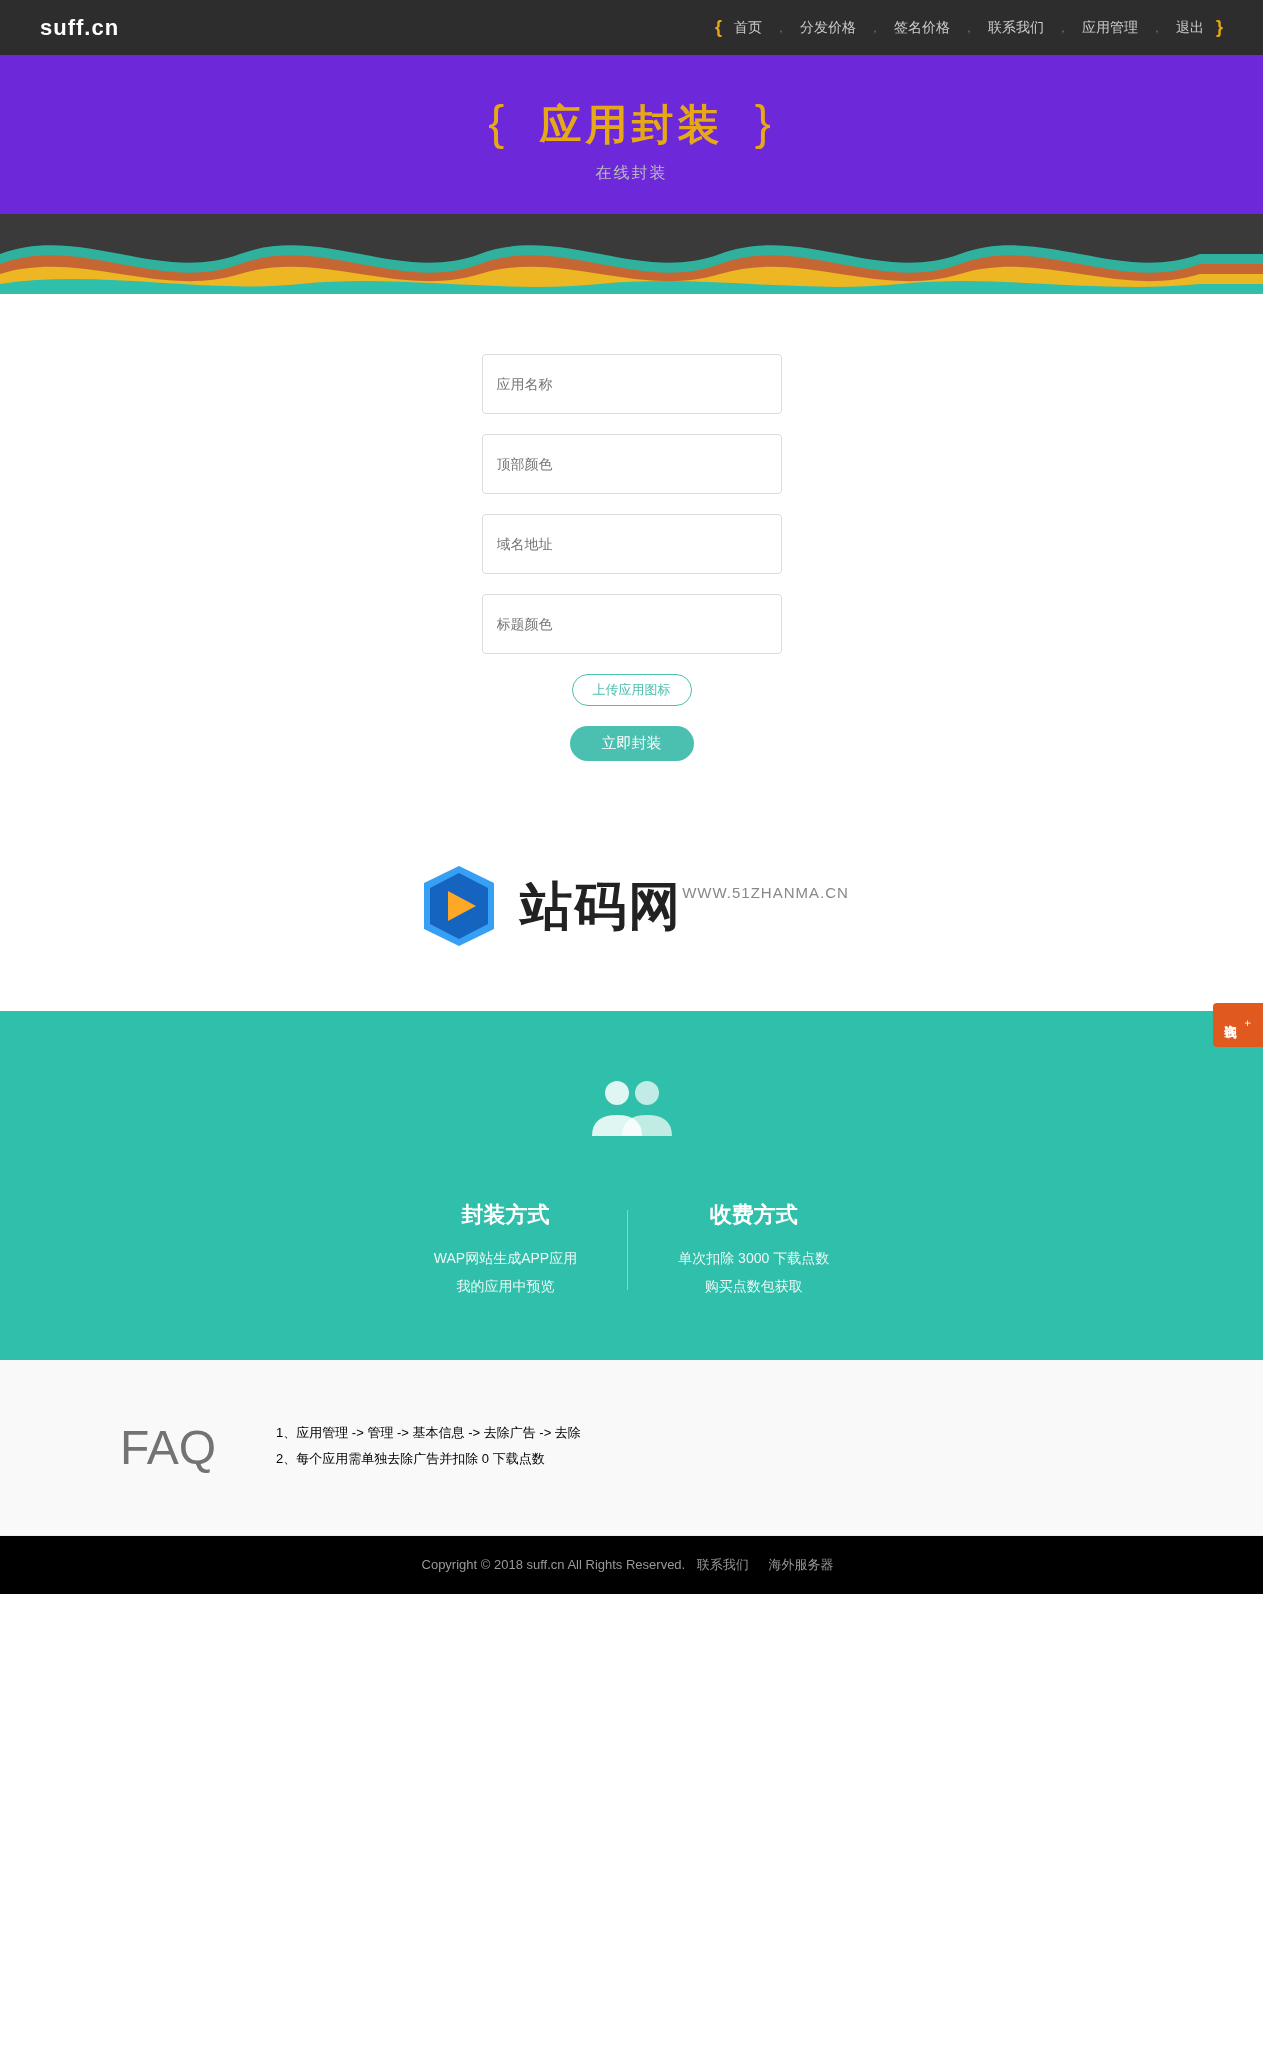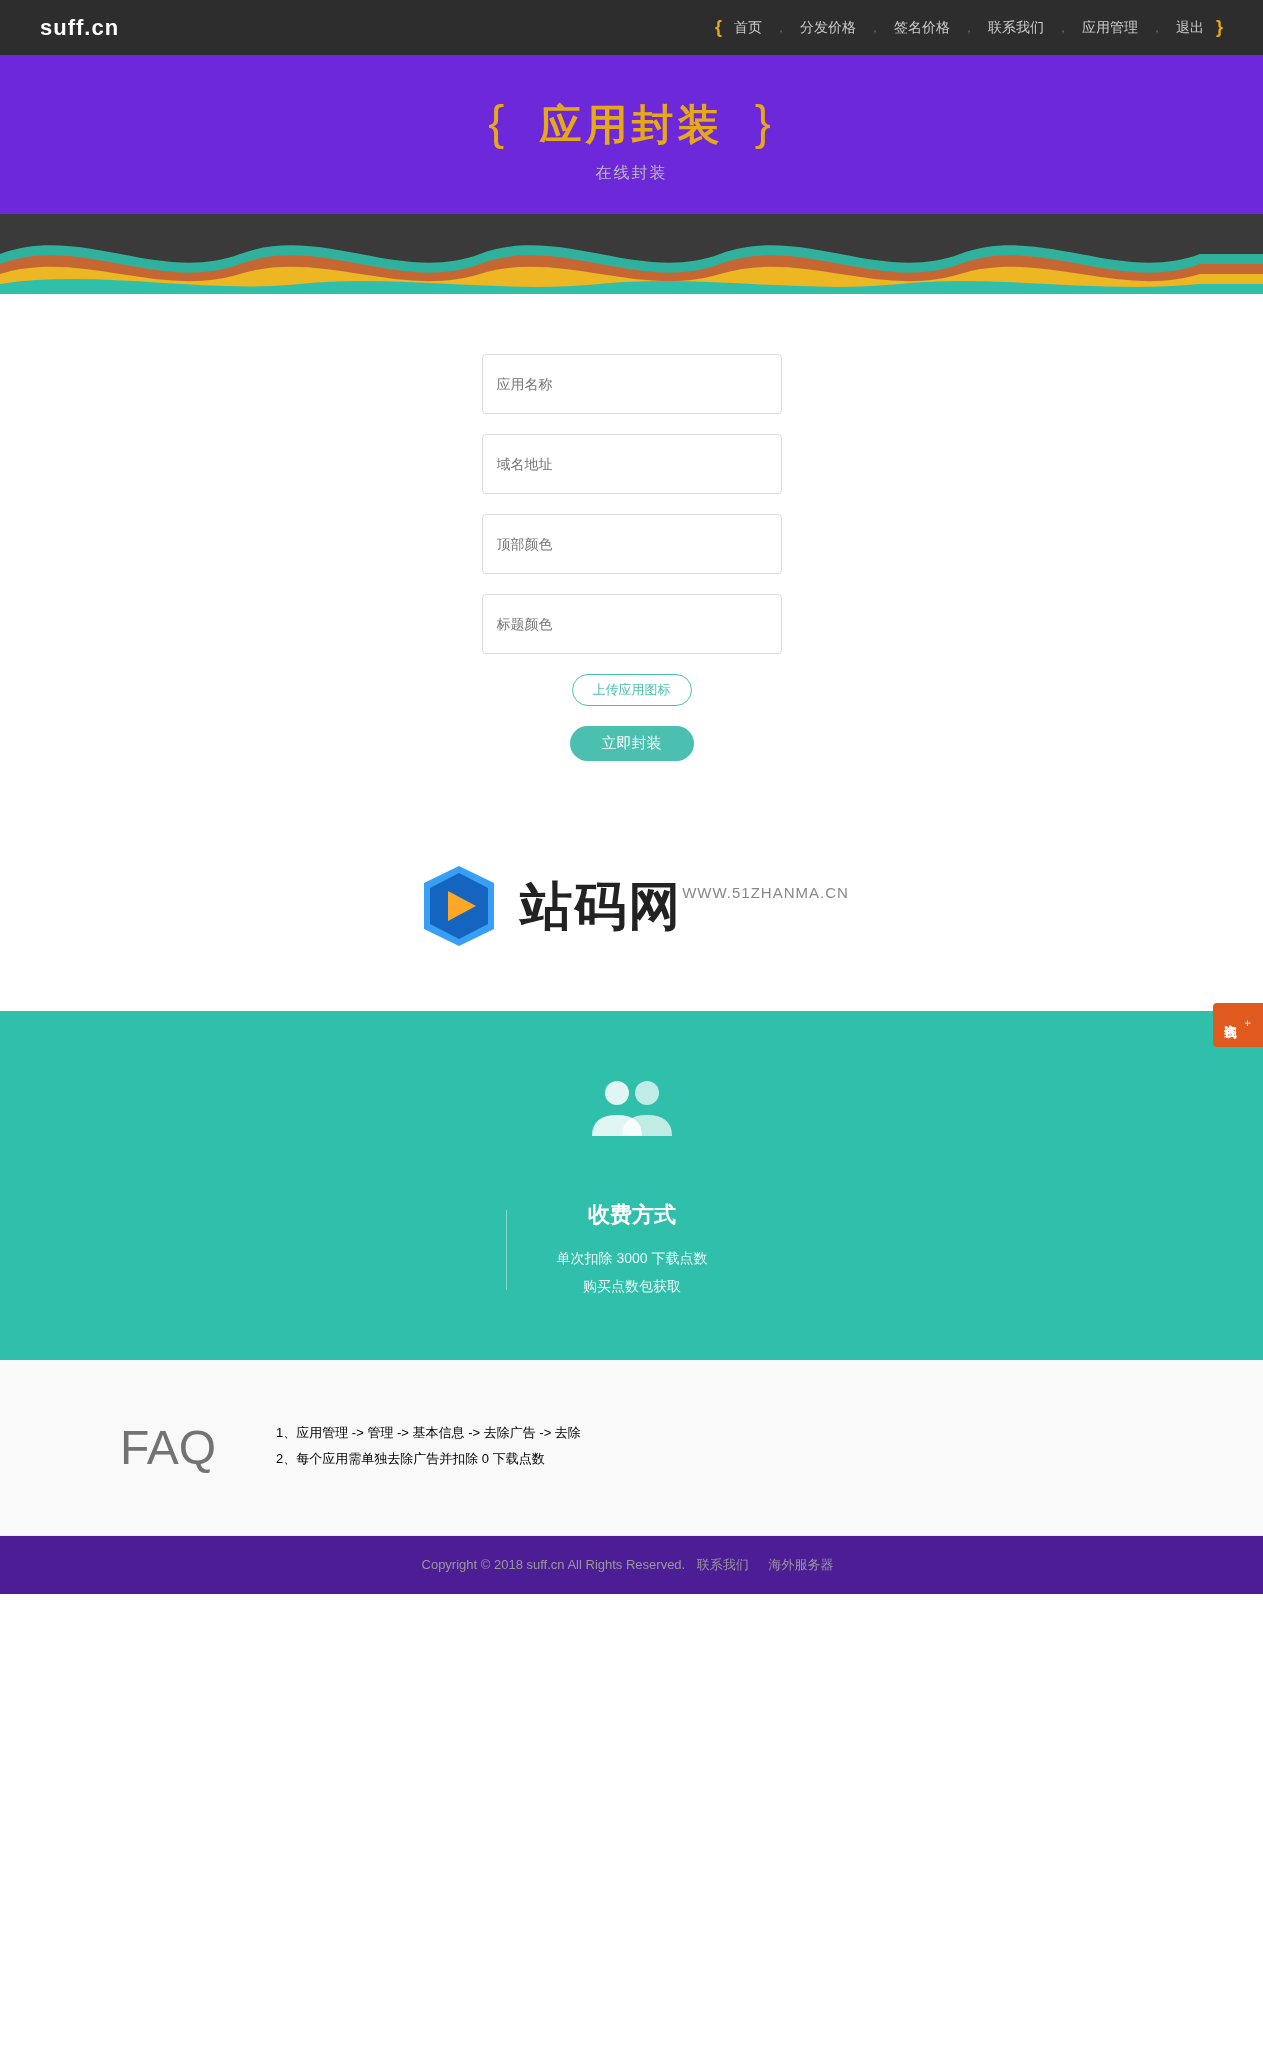--- a/index.html
+++ b/index.html
@@ -217,21 +217,21 @@
       margin-bottom: 14px;
     }
     .faq-answer {
       color: #000000;
       font-size: 13px;
       line-height: 2;
     }
 
     
     .footer {
-      background: #4c1d95;
+      background: #000000;
       border-top: 1px solid #eee;
       text-align: center;
       padding: 20px;
       font-size: 13px;
       color: #999;
     }
     .footer a {
       color: #999;
       text-decoration: none;
       margin: 0 8px;
@@ -307,22 +307,22 @@
     <path d="M0,50 C80,20 160,80 240,50 C320,20 400,80 480,50 C560,20 640,80 720,50 C800,20 880,80 960,50 C1040,20 1120,80 1200,50 L1263,50 L1263,80 L0,80 Z" fill="#e05a20" opacity="0.85"></path>
 
     <path d="M0,60 C80,35 160,85 240,60 C320,35 400,85 480,60 C560,35 640,85 720,60 C800,35 880,85 960,60 C1040,35 1120,85 1200,60 L1263,60 L1263,80 L0,80 Z" fill="#f0c020" opacity="0.9"></path>
 
     <path d="M0,70 C100,55 200,80 300,70 C400,60 500,80 600,70 C700,60 800,80 900,70 C1000,60 1100,80 1200,70 L1263,70 L1263,80 L0,80 Z" fill="#2fbfaa"></path>
   </svg>
 </div>
 
 <div class="form-section">
   <input class="form-input" type="text" placeholder="应用名称" style="">
+  <input class="form-input" type="text" placeholder="顶部颜色" style="">
   <input class="form-input" type="text" placeholder="域名地址" style="">
-  <input class="form-input" type="text" placeholder="顶部颜色" style="">
   <input class="form-input" type="text" placeholder="标题颜色" style="">
   <button class="upload-btn">上传应用图标</button>
   <button class="submit-btn">立即封装</button>
 </div>
 
 <div class="logo-area">
   <div class="zhanma-logo">
 
     <svg class="zhanma-icon" viewBox="0 0 90 90" xmlns="http://www.w3.org/2000/svg">
 
@@ -344,20 +344,27 @@
     <svg width="90" height="80" viewBox="0 0 90 80" xmlns="http://www.w3.org/2000/svg">
 
       <circle cx="30" cy="22" r="12" fill="rgba(255,255,255,0.85)"></circle>
       <path d="M5,65 Q5,44 30,44 Q55,44 55,65" fill="rgba(255,255,255,0.85)"></path>
 
       <circle cx="60" cy="22" r="12" fill="rgba(255,255,255,0.7)"></circle>
       <path d="M35,65 Q35,44 60,44 Q85,44 85,65" fill="rgba(255,255,255,0.7)"></path>
     </svg>
   </div>
   <div class="teal-cols">
+    <div class="teal-col">
+      <div class="teal-col-title">封装方式</div>
+      <div class="teal-col-desc">
+        <span>WAP网站生成APP应用</span><br>
+        <span>我的应用中预览</span>
+      </div>
+    </div>
     <div class="teal-col-divider"></div>
     <div class="teal-col">
       <div class="teal-col-title">收费方式</div>
       <div class="teal-col-desc">
         <span>单次扣除 3000 下载点数</span><br>
         <span>购买点数包获取</span>
       </div>
     </div>
   </div>
 </div>

